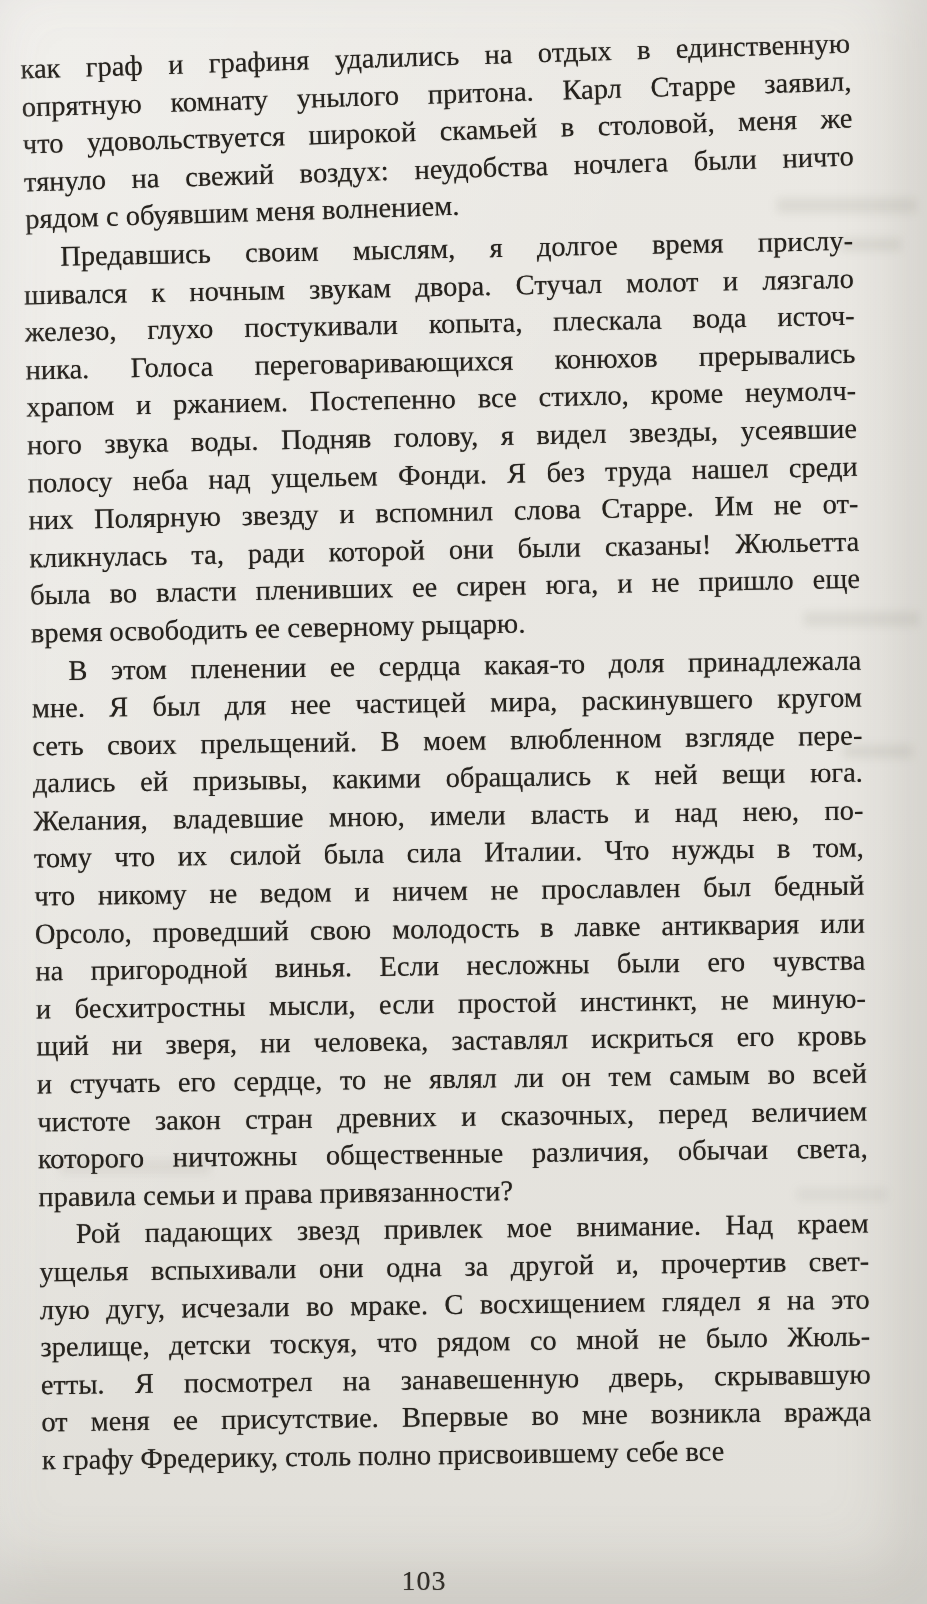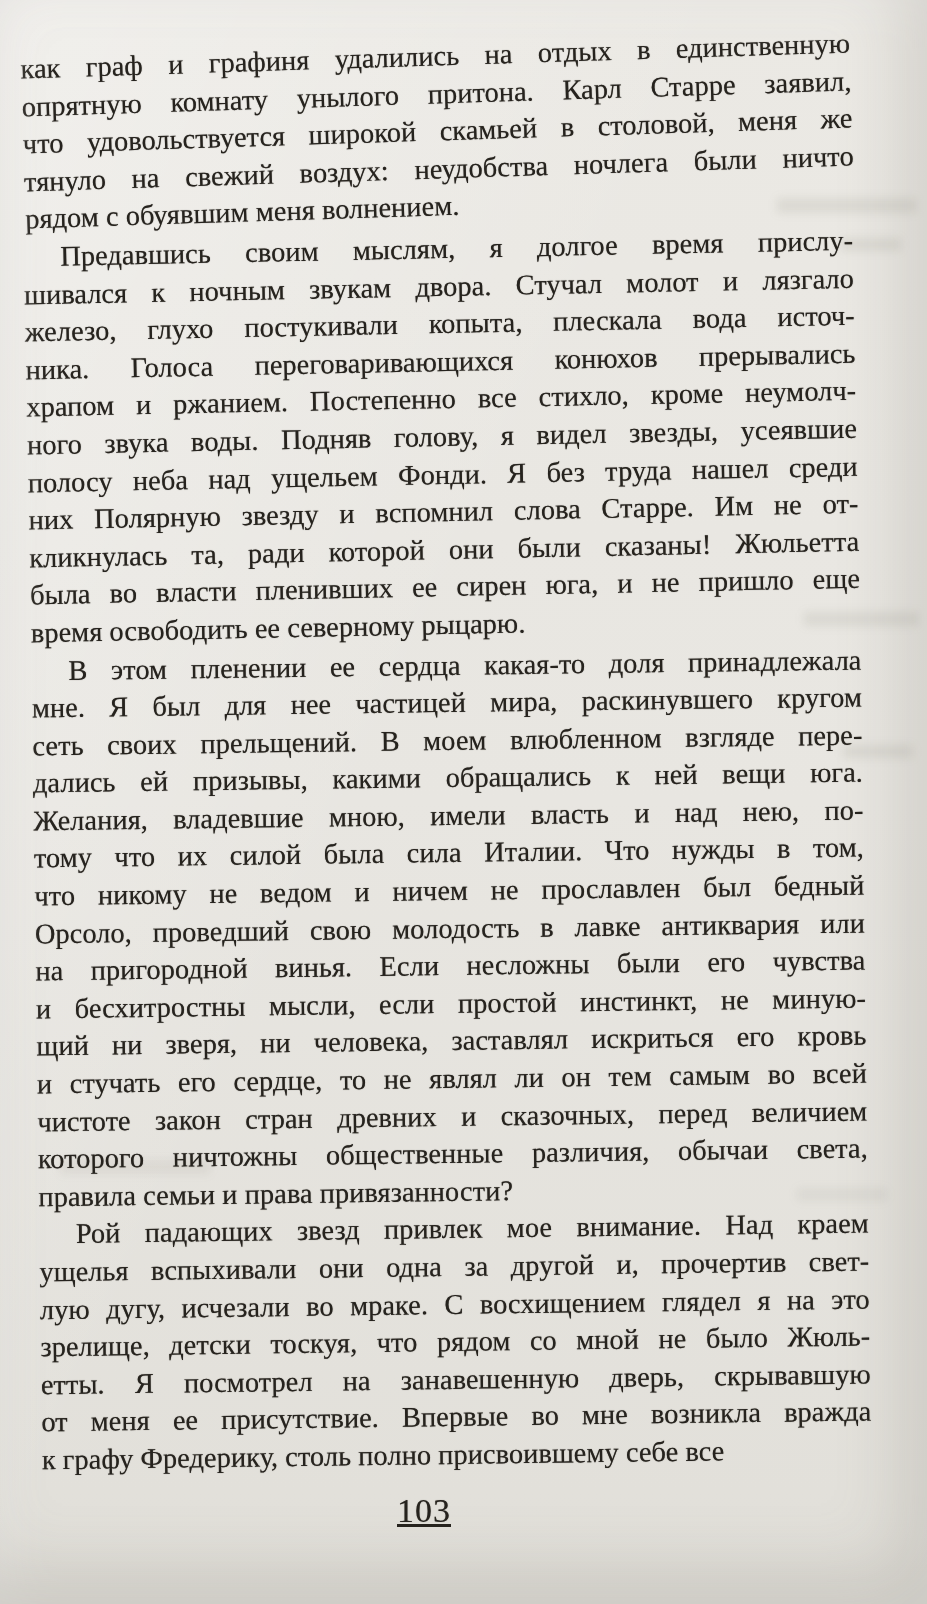--- a/index.html
+++ b/index.html
@@ -32,26 +32,25 @@
   }
   .para { margin:0; }
   .para-0 { transform:rotate(-1.05deg); transform-origin:left bottom; }
   .para-1 { transform:rotate(-0.40deg); transform-origin:left bottom; }
 
   .line { text-align:justify; text-align-last:justify; }
   .line.last { text-align-last:left; }
   .line.indent { text-indent:37px; }
 
   .page-number {
-    position:absolute; top:1492px; left:42px; width:764px;
+    position:absolute; top:1565px; left:42px; width:764px;
     text-align:center;
-    font-size:34px; letter-spacing:1px;
+    font-size:28px; letter-spacing:1px;
     color:var(--ink,#26231e);
     text-shadow:0 0 0.8px rgba(38,34,28,0.6);
-    text-decoration:underline;
   }
 
   
   .ghost {
     position:absolute; pointer-events:none;
     background:rgba(118,112,100,0.12);
     filter:blur(4px); border-radius:3px;
   }
   .g1 { right:10px;  top:198px;  width:140px; height:15px; }
   .g2 { right:26px;  top:238px;  width:60px;  height:13px; }

